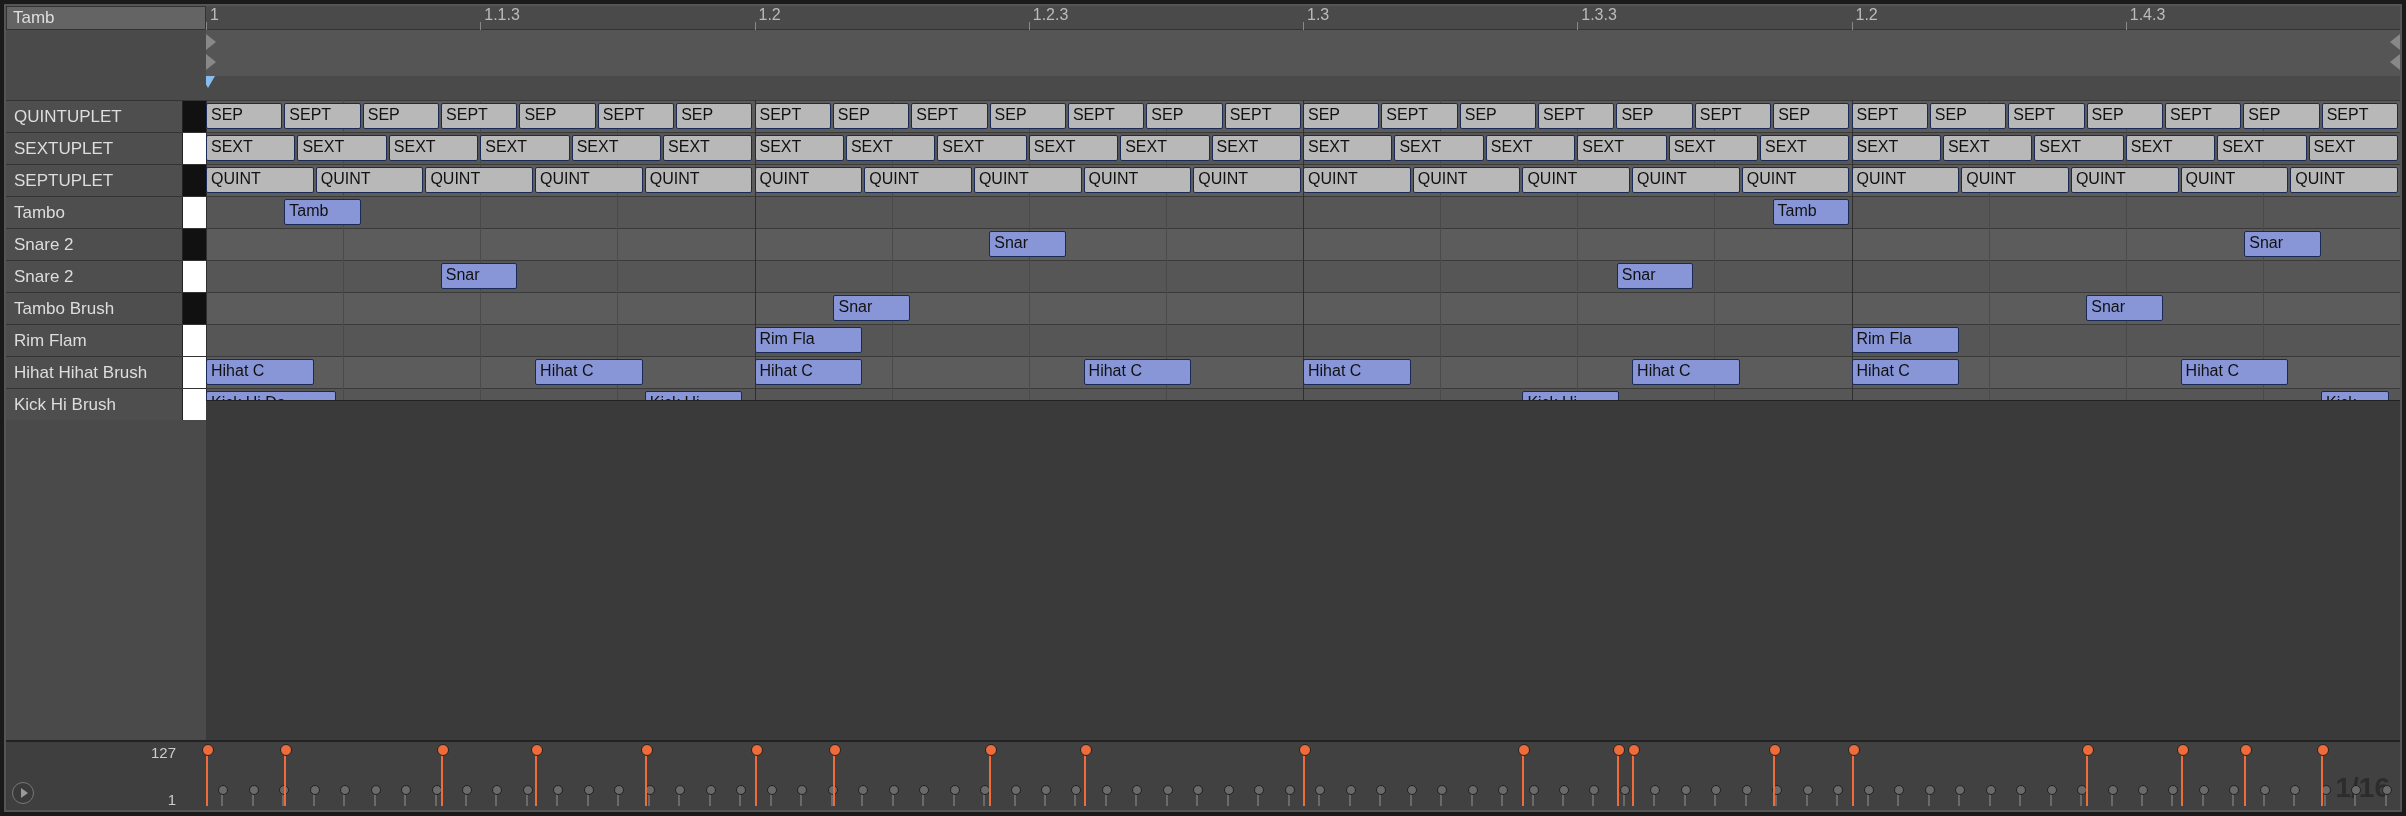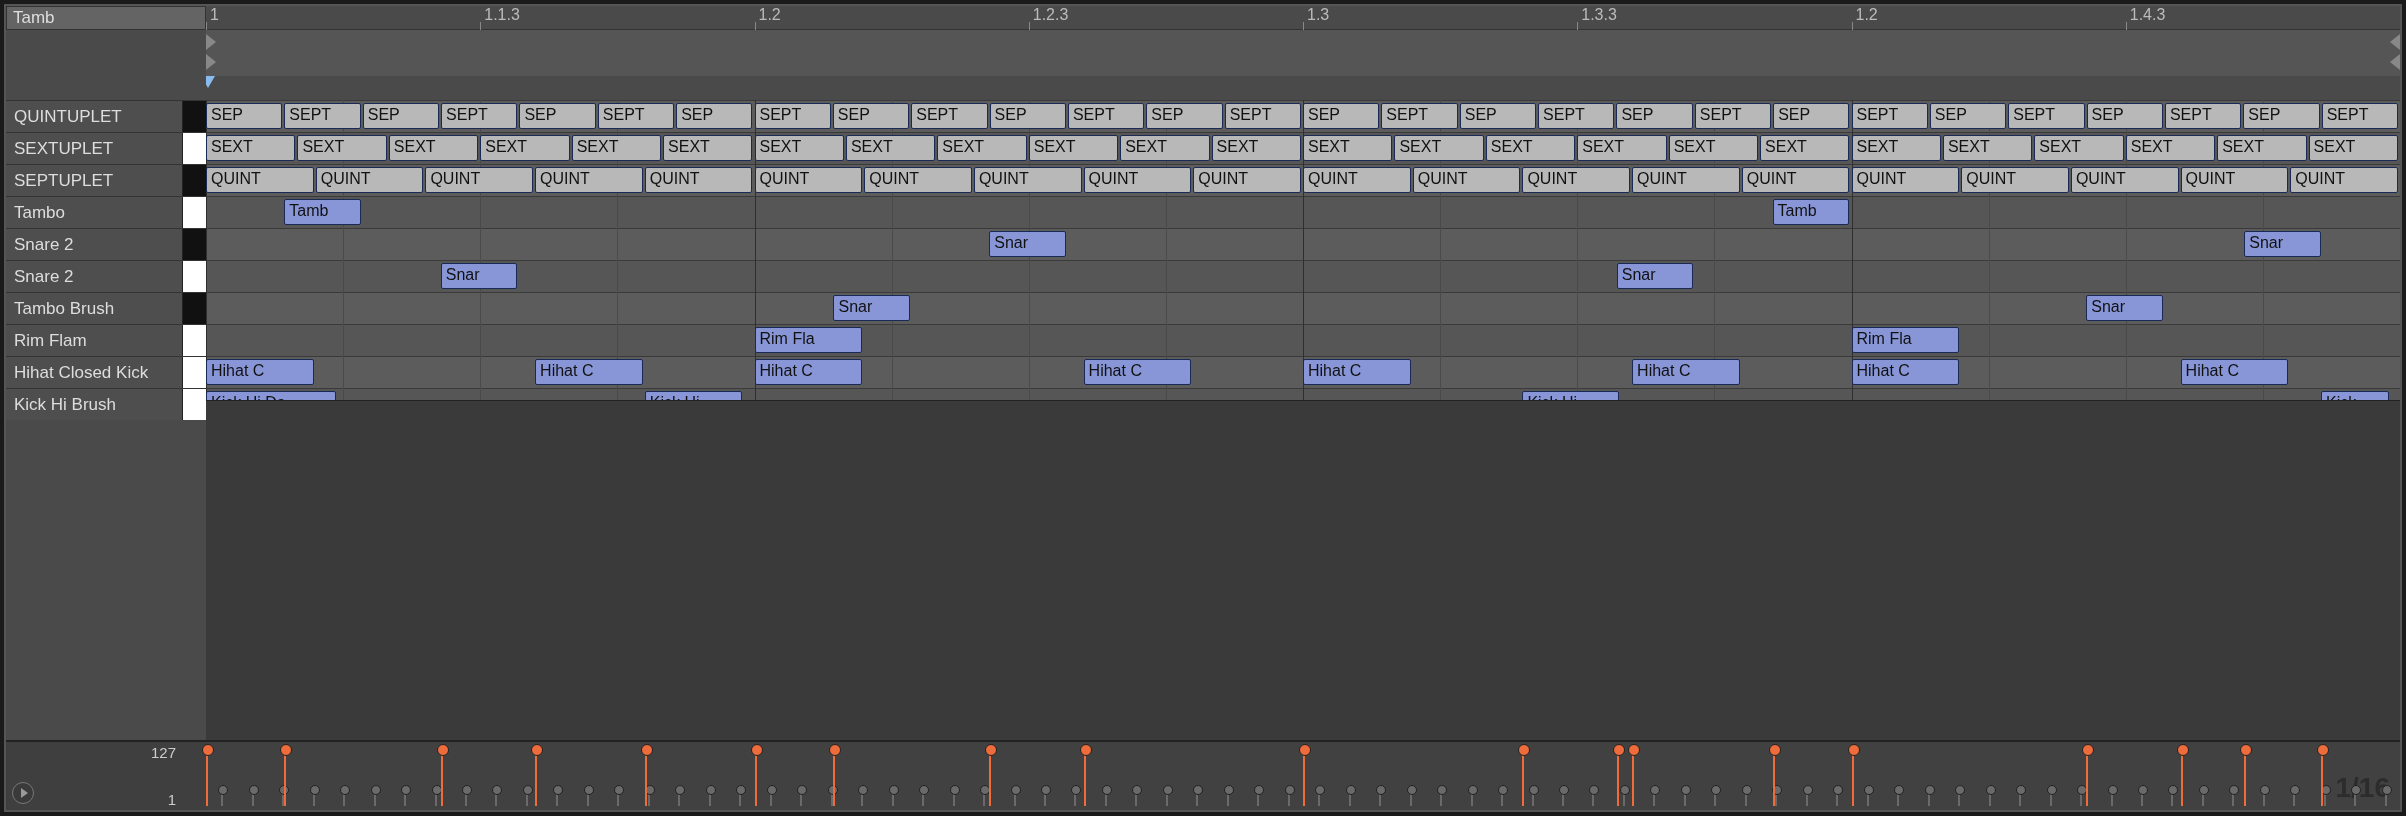--- a/index.html
+++ b/index.html
@@ -261,21 +261,21 @@
         </div>
         <div class="track-row">
           <div class="label">Tambo Brush</div>
           <div class="keyswatch black"></div>
         </div>
         <div class="track-row">
           <div class="label">Rim Flam</div>
           <div class="keyswatch white"></div>
         </div>
         <div class="track-row">
-          <div class="label">Hihat Closed Kick</div>
+          <div class="label">Hihat Hihat Brush</div>
           <div class="keyswatch white"></div>
         </div>
         <div class="track-row">
           <div class="label">Kick Hi Brush</div>
           <div class="keyswatch white"></div>
         </div>
       </div>
   </div>
 
   <div class="grid" id="note-grid">

